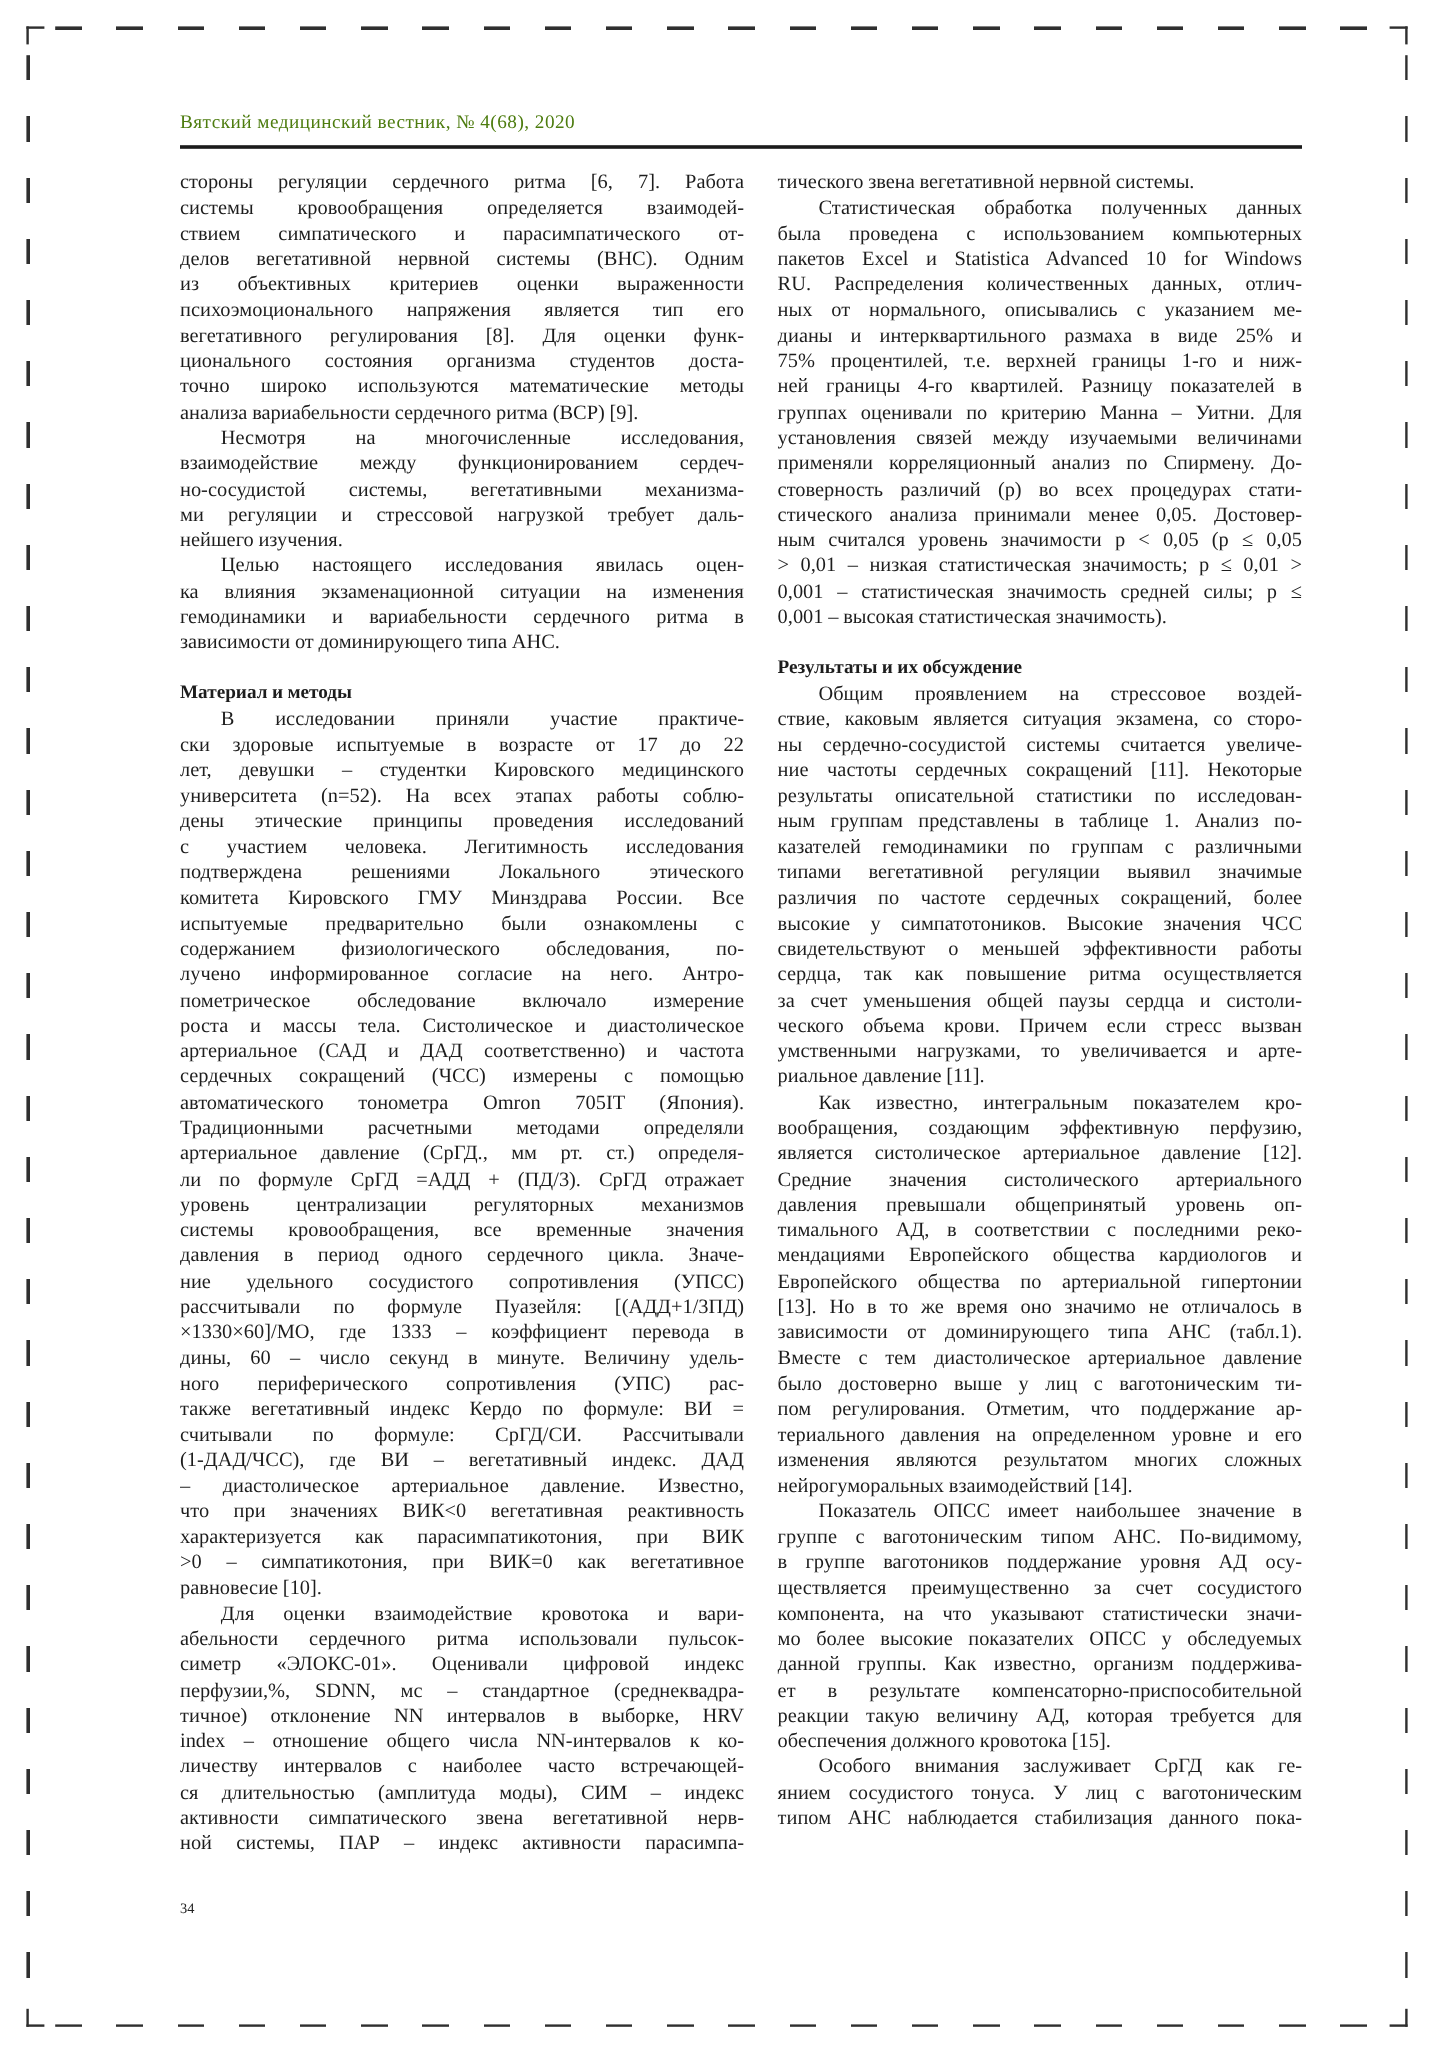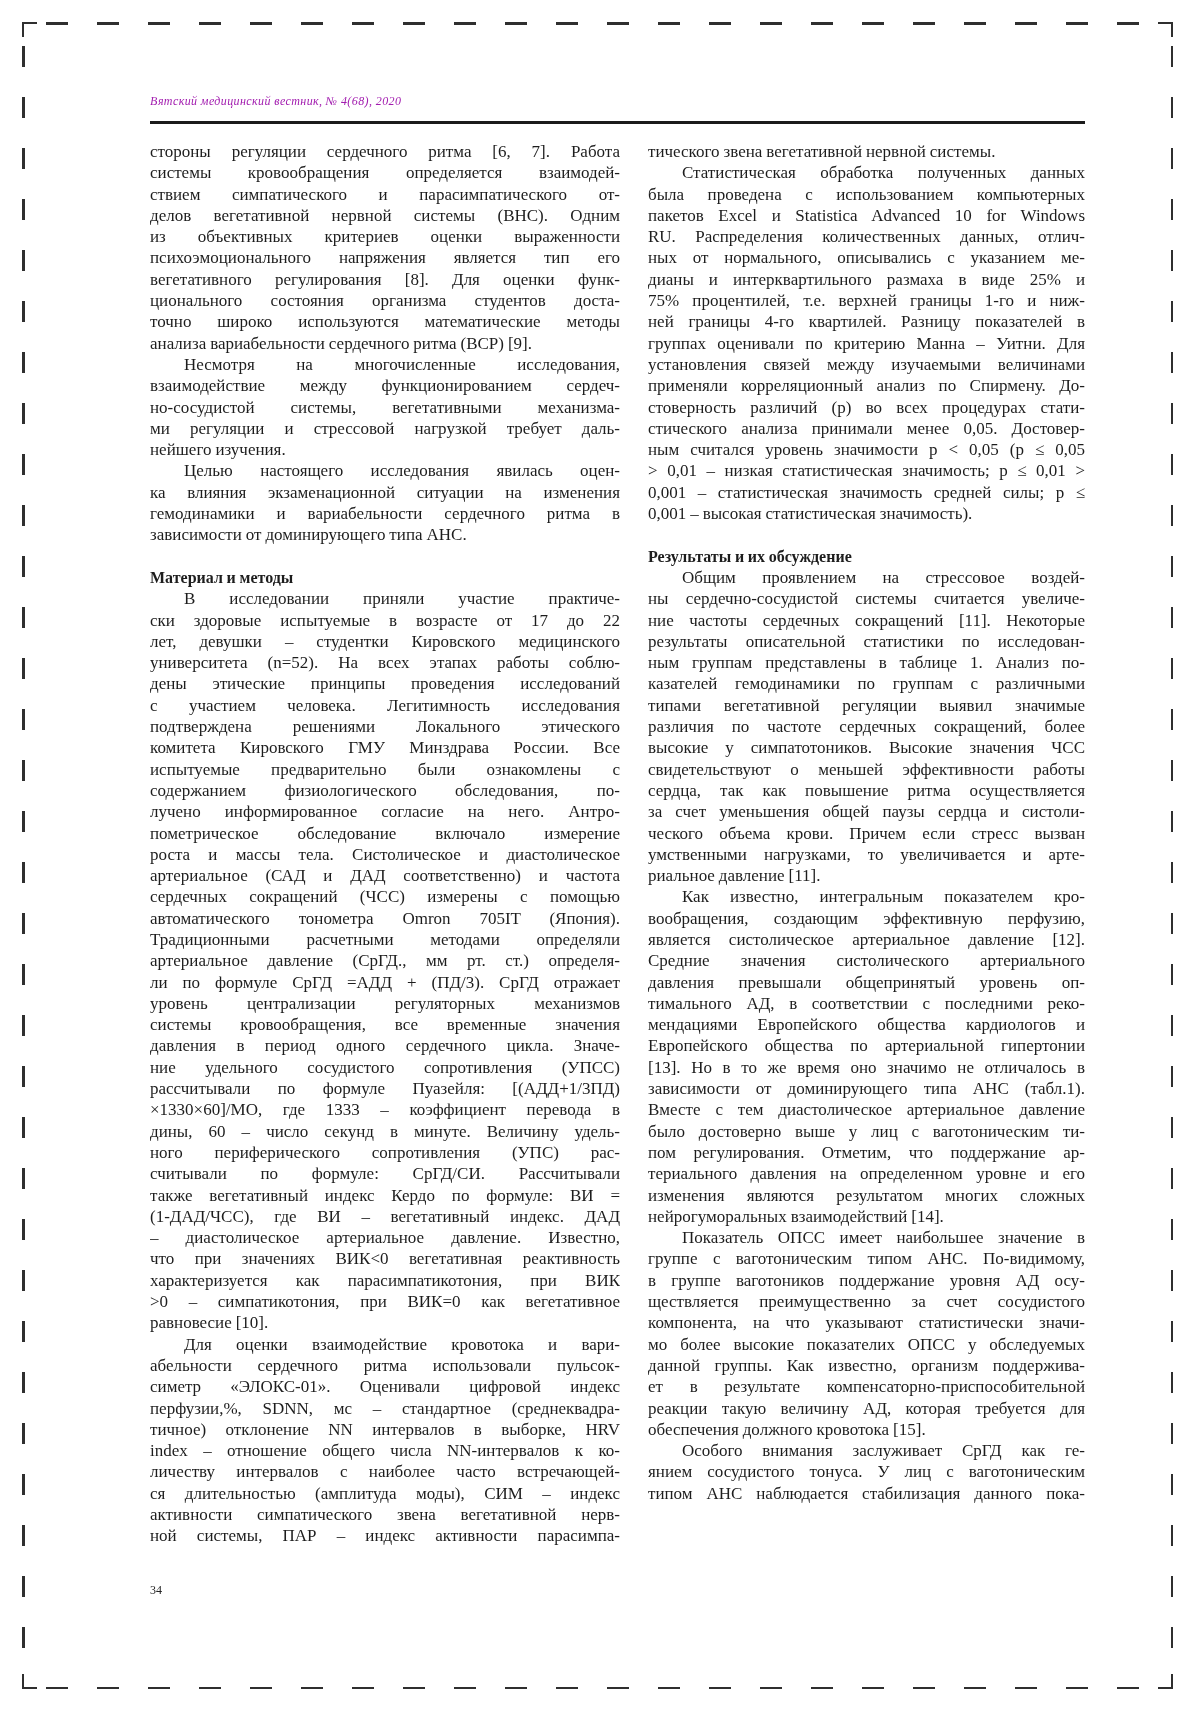--- a/index.html
+++ b/index.html
@@ -17,22 +17,22 @@
     background:repeating-linear-gradient(180deg,#2f2f2f 0 21px,transparent 21px 51px); }
   .dash-left { left:22px; }
   .dash-right { right:27px; }
   .corner { position:absolute; width:15px; height:15px; border:0 solid #2f2f2f; }
   .c-tl { top:22px; left:22px; border-top-width:2.5px; border-left-width:2.5px; }
   .c-tr { top:22px; right:27px; border-top-width:2.5px; border-right-width:2.5px; }
   .c-bl { bottom:21px; left:22px; border-bottom-width:2.5px; border-left-width:2.5px; }
   .c-br { bottom:21px; right:27px; border-bottom-width:2.5px; border-right-width:2.5px; }
 
   .running-head {
-    position:absolute; left:150px; top:94px; font-style:italic; font-size:12px;
-    letter-spacing:0.4px; color:#a21caf;
+    position:absolute; left:150px; top:94px; font-size:16px;
+    letter-spacing:0.4px; color:#4d7c0f;
   }
   .head-rule { position:absolute; left:150px; top:121px; width:935px; height:2.5px; background:#1b1b1b; }
 
   .columns { position:absolute; left:150px; top:141px; width:935px; display:flex; }
   .col { font-size:17px; }
   .col-left  { width:470px; margin-right:28px; }
   .col-right { width:437px; }
 
   .line {
     height:21.3px; line-height:21.3px; overflow:hidden;
@@ -106,22 +106,22 @@
         <div class="line">артериальное давление (СрГД., мм рт. ст.) определя-</div>
         <div class="line">ли по формуле СрГД =АДД + (ПД/3). СрГД отражает</div>
         <div class="line">уровень централизации регуляторных механизмов</div>
         <div class="line">системы кровообращения, все временные значения</div>
         <div class="line">давления в период одного сердечного цикла. Значе-</div>
         <div class="line">ние удельного сосудистого сопротивления (УПСС)</div>
         <div class="line">рассчитывали по формуле Пуазейля: [(АДД+1/3ПД)</div>
         <div class="line">×1330×60]/МО, где 1333 – коэффициент перевода в</div>
         <div class="line">дины, 60 – число секунд в минуте. Величину удель-</div>
         <div class="line">ного периферического сопротивления (УПС) рас-</div>
+        <div class="line">также вегетативный индекс Кердо по формуле: ВИ =</div>
         <div class="line">считывали по формуле: СрГД/СИ. Рассчитывали</div>
-        <div class="line">также вегетативный индекс Кердо по формуле: ВИ =</div>
         <div class="line">(1-ДАД/ЧСС), где ВИ – вегетативный индекс. ДАД</div>
         <div class="line">– диастолическое артериальное давление. Известно,</div>
         <div class="line">что при значениях ВИК&lt;0 вегетативная реактивность</div>
         <div class="line">характеризуется как парасимпатикотония, при ВИК</div>
         <div class="line">&gt;0 – симпатикотония, при ВИК=0 как вегетативное</div>
         <div class="line e">равновесие [10].</div>
         <div class="line ind">Для оценки взаимодействие кровотока и вари-</div>
         <div class="line">абельности сердечного ритма использовали пульсок-</div>
         <div class="line">симетр «ЭЛОКС-01». Оценивали цифровой индекс</div>
         <div class="line">перфузии,%, SDNN, мс – стандартное (среднеквадра-</div>
@@ -147,20 +147,21 @@
         <div class="line">применяли корреляционный анализ по Спирмену. До-</div>
         <div class="line">стоверность различий (р) во всех процедурах стати-</div>
         <div class="line">стического анализа принимали менее 0,05. Достовер-</div>
         <div class="line">ным считался уровень значимости p &lt; 0,05 (p ≤ 0,05</div>
         <div class="line">&gt; 0,01 – низкая статистическая значимость; p ≤ 0,01 &gt;</div>
         <div class="line">0,001 – статистическая значимость средней силы; p ≤</div>
         <div class="line e">0,001 – высокая статистическая значимость).</div>
         <div class="line b"></div>
         <div class="line h">Результаты и их обсуждение</div>
         <div class="line ind">Общим проявлением на стрессовое воздей-</div>
+        <div class="line">ствие, каковым является ситуация экзамена, со сторо-</div>
         <div class="line">ны сердечно-сосудистой системы считается увеличе-</div>
         <div class="line">ние частоты сердечных сокращений [11]. Некоторые</div>
         <div class="line">результаты описательной статистики по исследован-</div>
         <div class="line">ным группам представлены в таблице 1. Анализ по-</div>
         <div class="line">казателей гемодинамики по группам с различными</div>
         <div class="line">типами вегетативной регуляции выявил значимые</div>
         <div class="line">различия по частоте сердечных сокращений, более</div>
         <div class="line">высокие у симпатотоников. Высокие значения ЧСС</div>
         <div class="line">свидетельствуют о меньшей эффективности работы</div>
         <div class="line">сердца, так как повышение ритма осуществляется</div>

